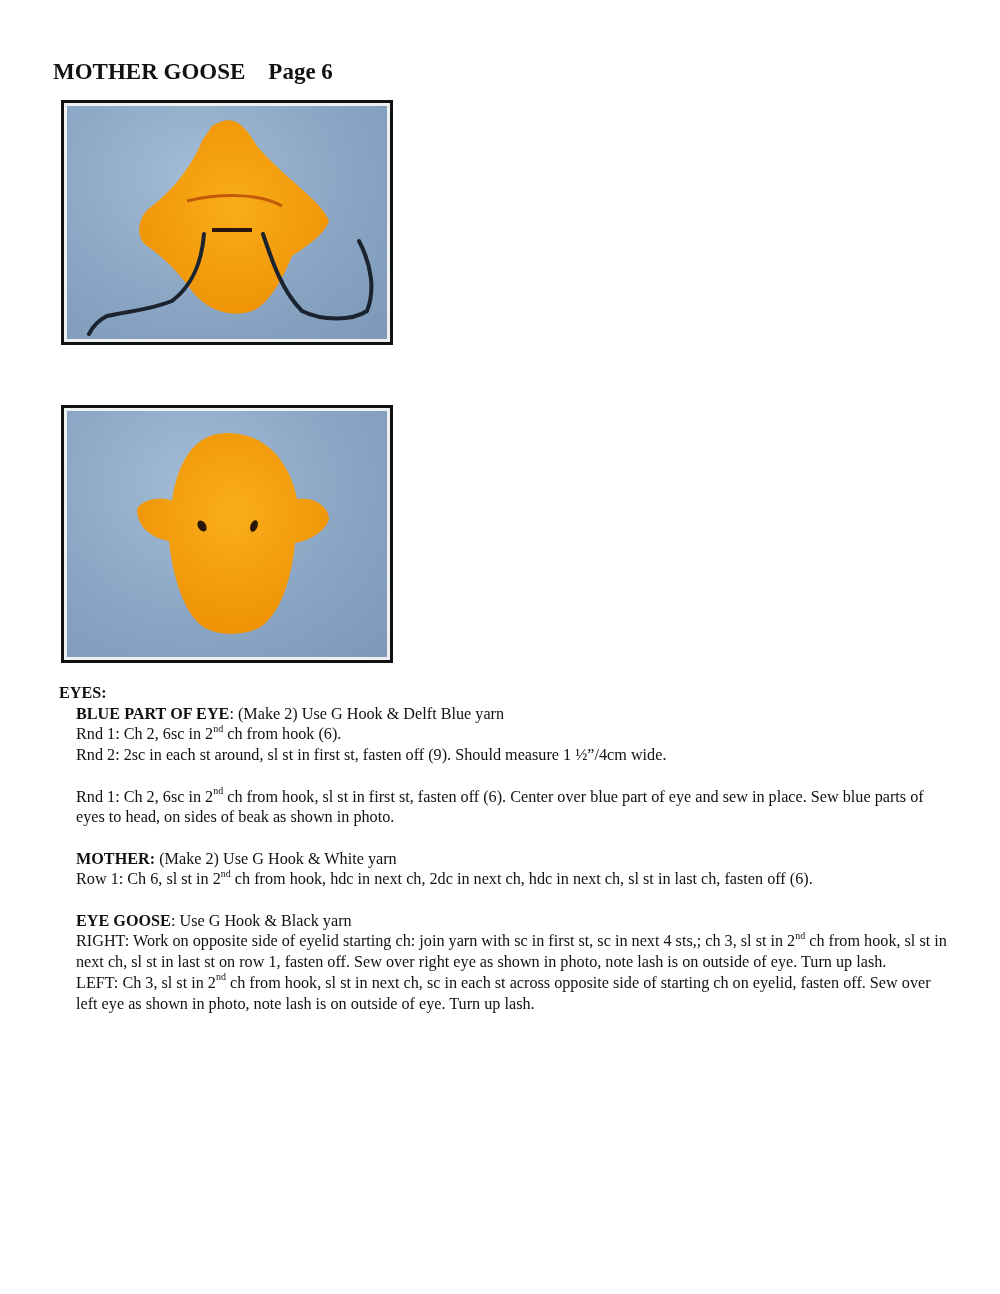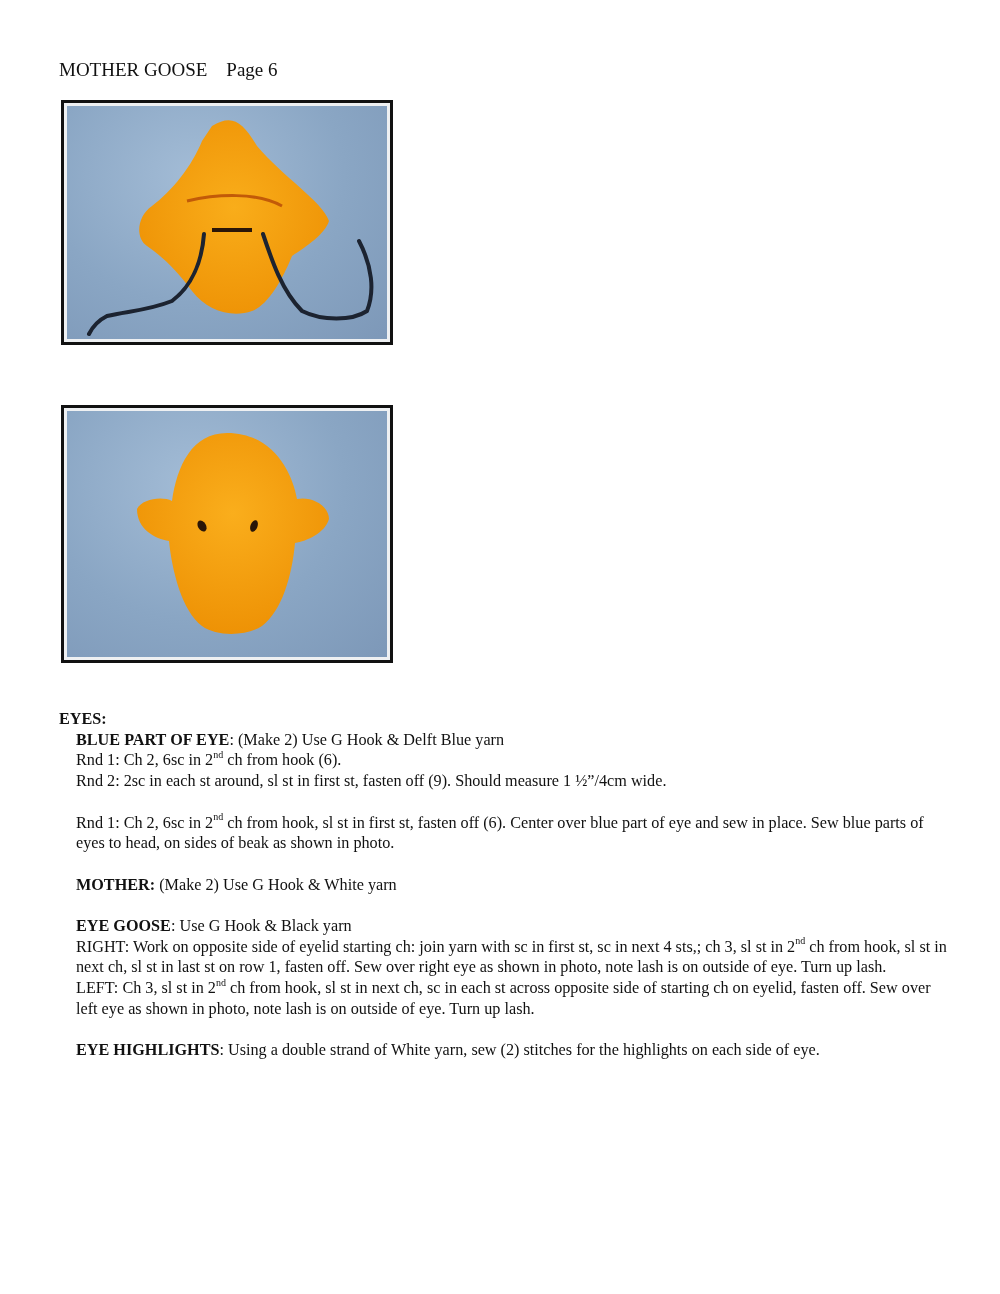--- a/index.html
+++ b/index.html
@@ -2,22 +2,22 @@
 <html><head>
   <meta charset="utf-8">
   <style>
     html, body { margin: 0; padding: 0; background: #ffffff; }
     body {
       width: 1000px; height: 1294px; position: relative; overflow: hidden;
       font-family: "Liberation Serif", "DejaVu Serif", serif;
       color: #111111;
     }
     .page-title {
-      position: absolute; left: 59px; top: 59px;
-      font-size: 19px; font-weight: normal; white-space: pre;
+      position: absolute; left: 53px; top: 59px;
+      font-size: 23px; font-weight: bold; white-space: pre;
     }
     .photo-frame {
       position: absolute; left: 61px; width: 332px;
       border: 3px solid #111; background: #eef0f2; box-sizing: border-box;
       padding: 3px;
     }
     .photo-frame.p1 { top: 100px; height: 245px; }
     .photo-frame.p2 { top: 405px; height: 258px; }
     .photo-inner {
       width: 100%; height: 100%;
@@ -66,39 +66,37 @@
           <stop offset="100%" stop-color="#ee9205"></stop>
         </radialGradient>
       </defs>
       <path d="M160 22 C205 22, 225 60, 230 88 C245 85, 262 95, 262 108 C258 122, 240 130, 228 132 C225 165, 215 200, 195 215 C180 225, 150 226, 135 215 C115 200, 105 160, 102 130 C88 128, 70 118, 70 98 C75 88, 95 85, 105 90 C110 55, 125 22, 160 22 Z" fill="url(#og2)"></path>
       <ellipse cx="135" cy="115" rx="4" ry="6" fill="#2a1608" transform="rotate(-30 135 115)"></ellipse>
       <ellipse cx="187" cy="115" rx="3.5" ry="6" fill="#2a1608" transform="rotate(20 187 115)"></ellipse>
     </svg>
   </div>
 </div>
 
-<div class="text-block" style="top:709px;">
+<div class="text-block" style="top:683px;">
   <p><b>EYES:</b></p>
 
   <div class="section">
     <p><b>BLUE PART OF EYE</b><span>: (Make 2) Use G Hook &amp; Delft Blue yarn</span></p>
     <p><span>Rnd 1: Ch 2, 6sc in 2</span><sup>nd</sup><span> ch from hook (6).</span></p>
     <p>Rnd 2: 2sc in each st around, sl st in first st, fasten off (9). Should measure 1 ½”/4cm wide.</p>
   </div>
 
   <div class="section">
     <p><span>Rnd 1: Ch 2, 6sc in 2</span><sup>nd</sup><span> ch from hook, sl st in first st, fasten off (6). Center over blue part of eye and sew in place. Sew blue parts of eyes to head, on sides of beak as shown in photo.</span></p>
   </div>
 
   <div class="section">
     <p><b>MOTHER:</b><span> (Make 2) Use G Hook &amp; White yarn</span></p>
+    <p><span>Row 1: Ch 6, sl st in 2</span><sup>nd</sup><span> ch from hook, hdc in next ch, 2dc in next ch, hdc in next ch, sl st in last ch, fasten off (6).</span></p>
   </div>
 
   <div class="section">
     <p><b>EYE GOOSE</b><span>: Use G Hook &amp; Black yarn</span></p>
     <p><span>RIGHT: Work on opposite side of eyelid starting ch: join yarn with sc in first st, sc in next 4 sts,; ch 3, sl st in 2</span><sup>nd</sup><span> ch from hook, sl st in next ch, sl st in last st on row 1, fasten off. Sew over right eye as shown in photo, note lash is on outside of eye. Turn up lash.</span></p>
     <p><span>LEFT: Ch 3, sl st in 2</span><sup>nd</sup><span> ch from hook, sl st in next ch, sc in each st across opposite side of starting ch on eyelid, fasten off. Sew over left eye as shown in photo, note lash is on outside of eye. Turn up lash.</span></p>
   </div>
 
-  <div class="section">
-    <p><b>EYE HIGHLIGHTS</b><span>: Using a double strand of White yarn, sew (2) stitches for the highlights on each side of eye.</span></p>
-  </div>
 </div>
 
 </body></html>

